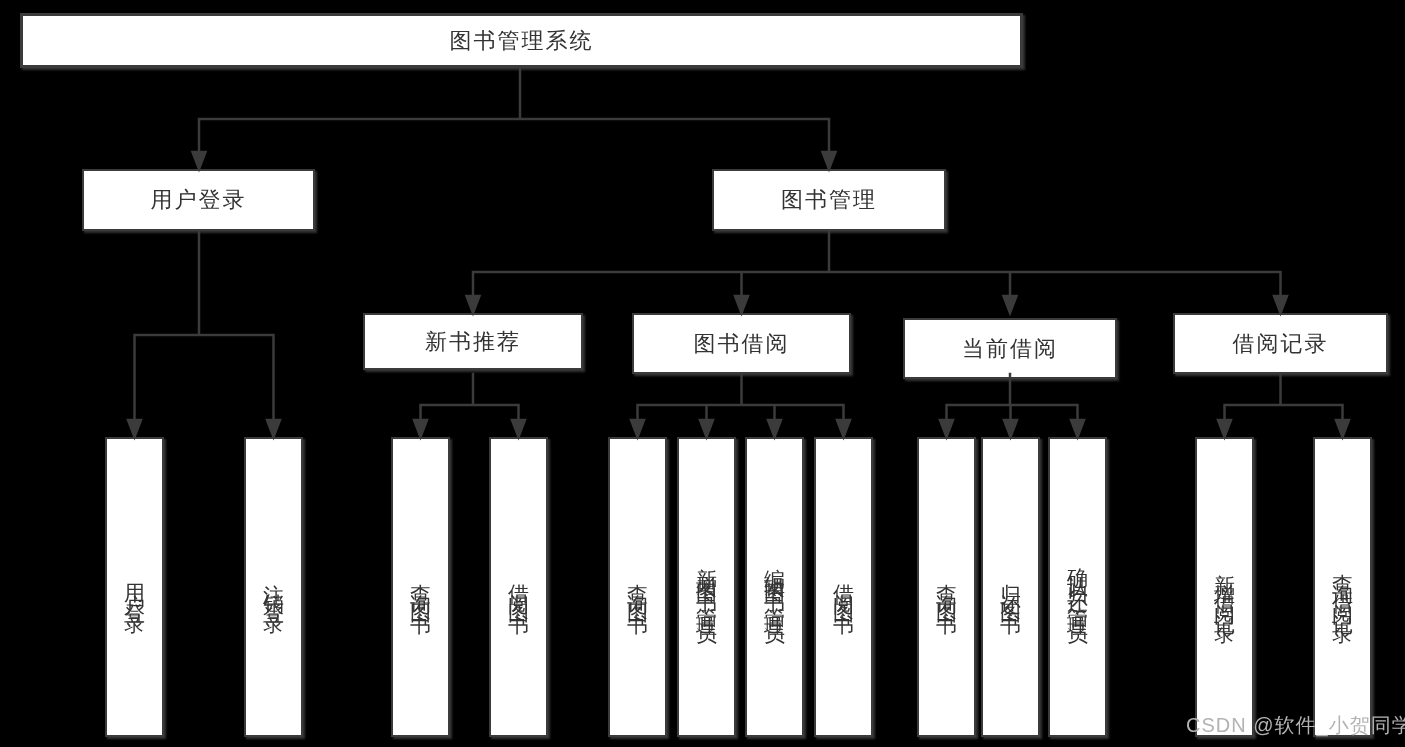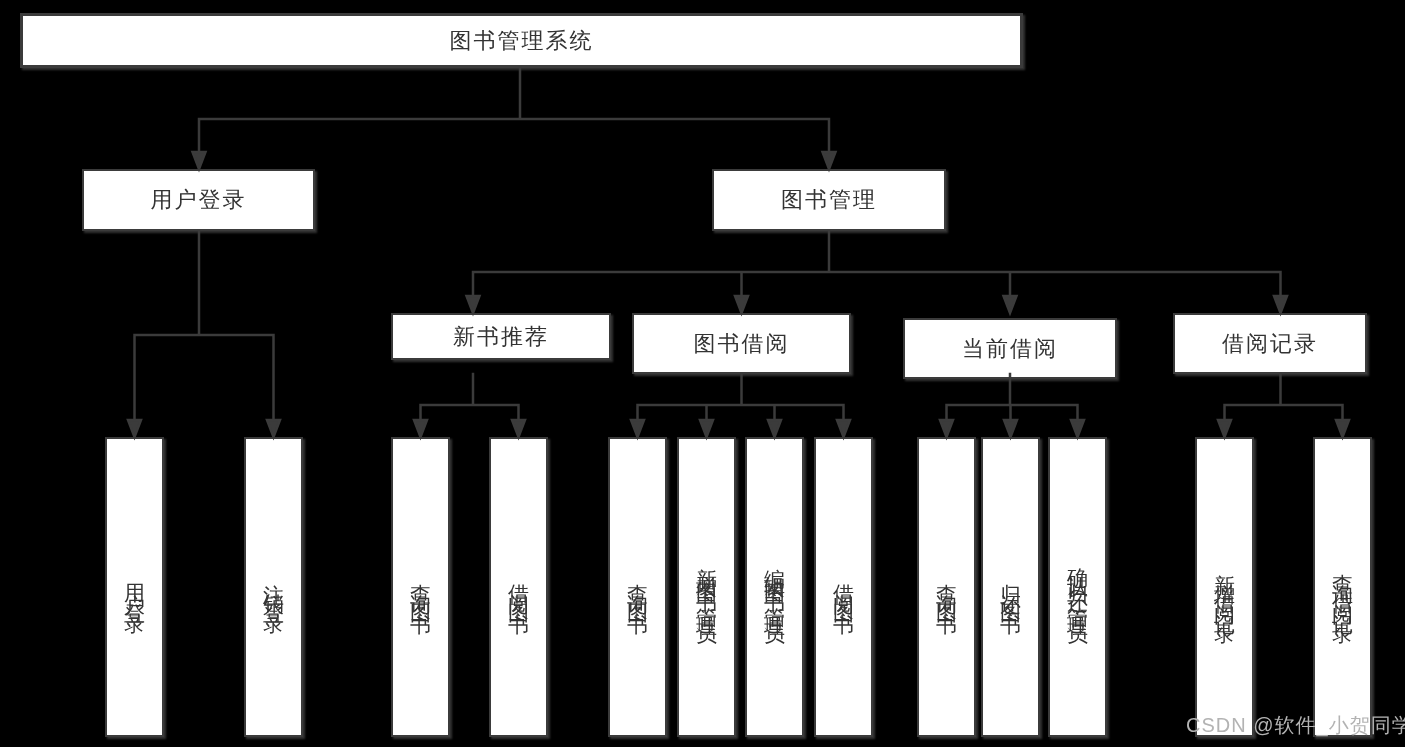--- a/index.html
+++ b/index.html
@@ -70,30 +70,30 @@
     <span class="hlabel">图书管理系统</span>
   </div>
 
   <div class="node" style="left:82px; top:169px; width:233px; height:62px;">
     <span class="hlabel">用户登录</span>
   </div>
   <div class="node" style="left:712px; top:169px; width:234px; height:62px;">
     <span class="hlabel">图书管理</span>
   </div>
 
-  <div class="node" style="left:363px; top:313px; width:220px; height:47px;margin-left:28px;">
+  <div class="node" style="left:363px; top:313px; width:220px; height:57px;">
     <span class="hlabel">新书推荐</span>
   </div>
   <div class="node" style="left:632px; top:313px; width:219px; height:61px;justify-content:center;">
     <span class="hlabel">图书借阅</span>
   </div>
   <div class="node" style="left:903px; top:318px; width:214px; height:61px;">
     <span class="hlabel">当前借阅</span>
   </div>
-  <div class="node" style="left:1173px; top:313px; width:194px; height:61px;">
+  <div class="node" style="left:1173px; top:313px; width:215px; height:61px;">
     <span class="hlabel">借阅记录</span>
   </div>
 
   <div class="node vnode" style="left:105px; top:437px; width:59px; height:300px;">
     <span class="vlabel">用户登录</span>
   </div>
   <div class="node vnode" style="left:244px; top:437px; width:59px; height:300px;">
     <span class="vlabel">注销登录</span>
   </div>
 

